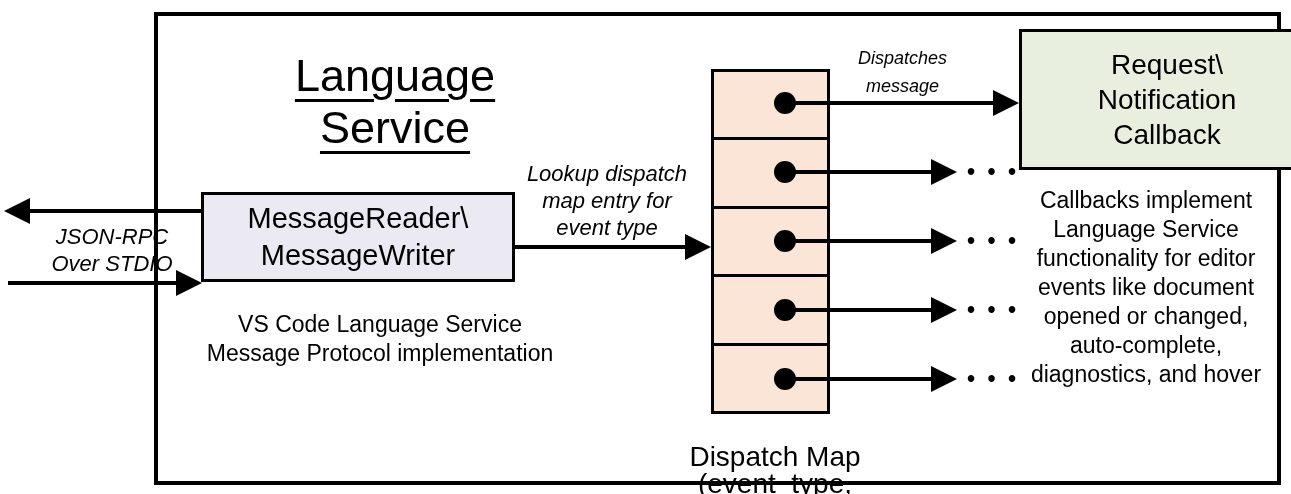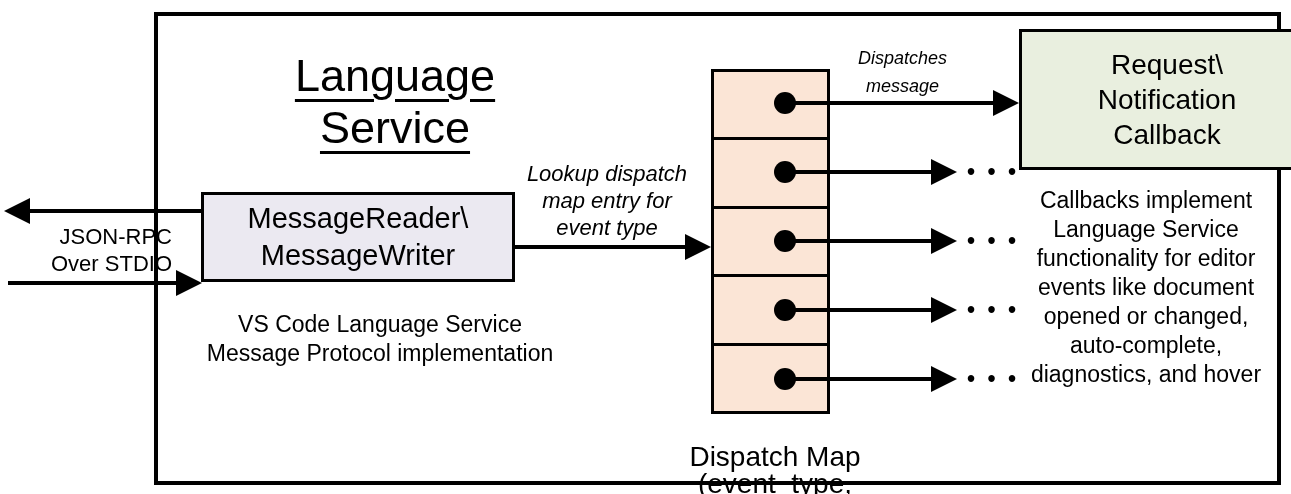--- a/index.html
+++ b/index.html
@@ -22,21 +22,21 @@
     text-decoration:underline;text-decoration-thickness:3px;text-underline-offset:8px;
   }
 
   
   .hline{position:absolute;height:4px;background:#000;}
   .arrowhead{position:absolute;width:0;height:0;}
   .ah-right{border-top:13px solid transparent;border-bottom:13px solid transparent;border-left:26px solid #000;}
   .ah-left{border-top:13px solid transparent;border-bottom:13px solid transparent;border-right:26px solid #000;}
 
   
-  .stdio-label{position:absolute;left:12px;top:223px;width:160px;font-size:22px;line-height:27px;text-align:right;}
+  .stdio-label{position:absolute;left:32px;top:223px;width:160px;font-size:22px;line-height:27px;text-align:center;font-style:italic;}
 
   
   .reader-box{
     position:absolute;left:201px;top:192px;width:314px;height:90px;
     border:3px solid #000;box-sizing:border-box;background:#ebe9f1;
     display:flex;flex-direction:column;justify-content:center;align-items:center;
     font-size:29px;line-height:37px;text-align:center;
   }
   .reader-caption{position:absolute;left:200px;top:310px;width:360px;font-size:23px;line-height:29px;text-align:center;}
 

